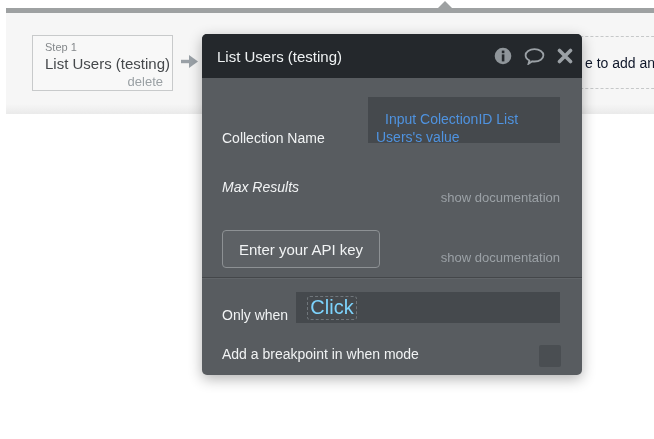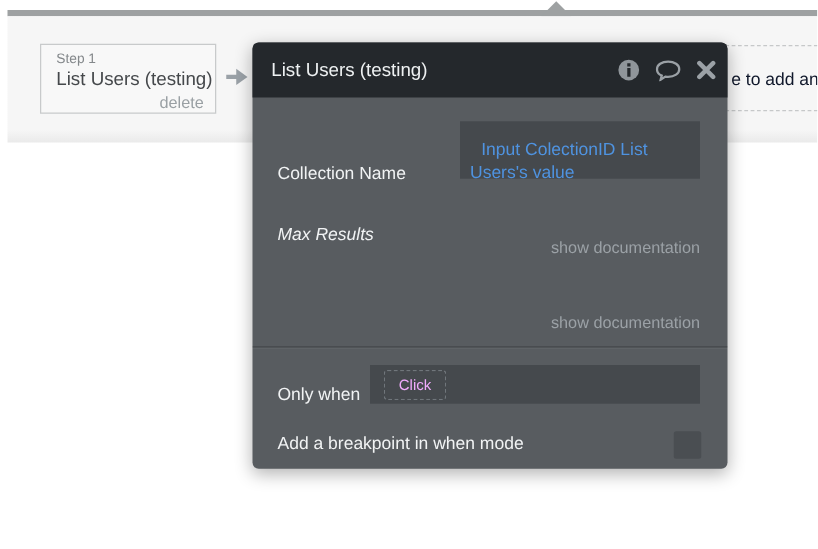--- a/index.html
+++ b/index.html
@@ -45,21 +45,21 @@
   .field-max{left:166px;top:137px;width:192px;height:28px;line-height:28px;padding:0 9px;}
   .showdoc{position:absolute;left:166px;width:192px;text-align:right;font-size:13px;
          color:#9ba1a6;line-height:14px;cursor:pointer;margin-top:47px;}
   .api-btn{position:absolute;left:20px;top:196px;width:158px;height:38px;background:#5d6165;
          border:1px solid #8d9194;border-radius:4px;color:#f1f3f4;font-size:15px;
          display:flex;align-items:center;justify-content:center;cursor:pointer;}
   .divider{position:absolute;left:0;right:0;top:243px;height:0;
          border-top:1px solid rgba(0,0,0,.22);border-bottom:1px solid rgba(255,255,255,.06);}
   .field-condition{left:94px;top:258px;width:264px;height:31px;display:flex;align-items:center;}
   .click-chip{margin-left:11px;width:50px;height:24px;border:1px dashed #70767b;border-radius:3px;
-         color:#f0abfc;font-size:12px;display:flex;align-items:center;justify-content:center;}
+         color:#7dd3fc;font-size:20px;display:flex;align-items:center;justify-content:center;}
   .breakpoint-checkbox{position:absolute;left:337px;top:311px;width:22px;height:22px;
          background:#4a4e52;border-radius:2px;cursor:pointer;}
 </style>
 </head>
 <body>
 
 <div class="canvas">
 
   <div class="top-bar"></div>
   <div class="caret"></div>
@@ -105,20 +105,21 @@
       </div>
     </div>
 
     <div class="flabel" style="left:20px;top:81px;margin-top:14px;">Collection Name</div>
     <div class="field field-collection">Input ColectionID List Users's value</div>
     <div class="showdoc" style="top:110px;">show documentation</div>
 
     <div class="flabel" style="left:20px;top:144px;font-style:italic;">Max Results</div>
     <div class="showdoc" style="top:170px;">show documentation</div>
 
+    <div class="api-btn">Enter your API key</div>
 
     <div class="divider"></div>
 
     <div class="flabel" style="left:20px;top:272px;">Only when</div>
     <div class="field field-condition">
       <div class="click-chip">Click</div>
     </div>
 
     <div class="flabel" style="left:20px;top:311px;">Add a breakpoint in when mode</div>
     <div class="breakpoint-checkbox"></div>

